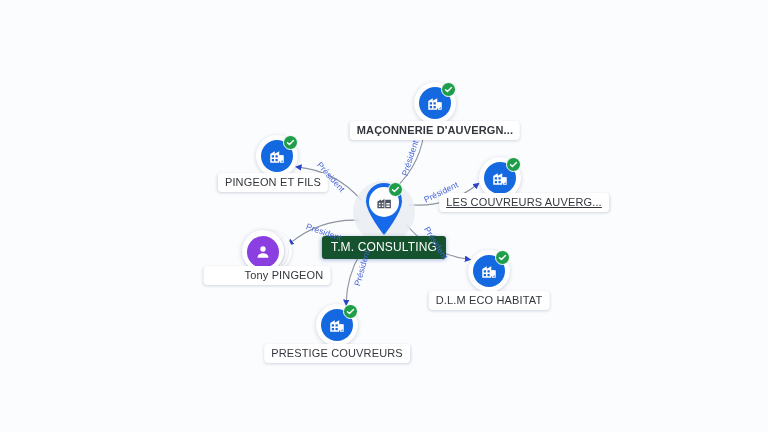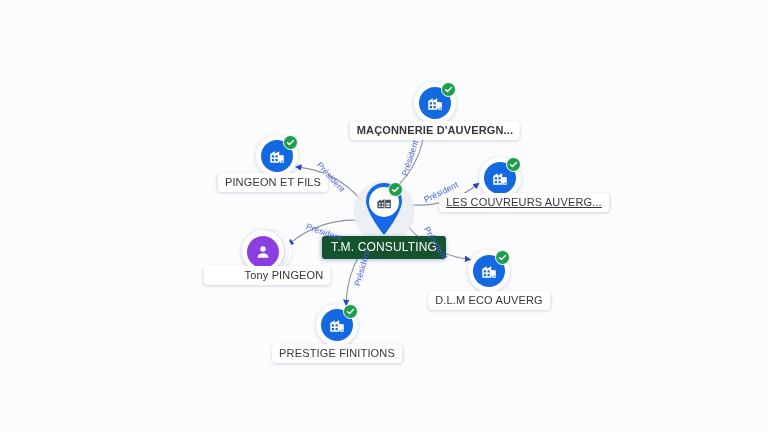--- a/index.html
+++ b/index.html
@@ -311,39 +311,39 @@
   </svg>
             </div>
             <div class="badge" style="left: 27px; top: 0px;">
               <svg width="9" height="9" viewBox="0 0 12 12" aria-hidden="true">
     <path d="M2 6.2 L4.6 8.7 L10 3.2" stroke="#ffffff" stroke-width="1.9" fill="none" stroke-linecap="round" stroke-linejoin="round"></path>
   </svg>
             </div>
           </div>
         </div>
       </div>
-      <div class="node-label" style="left: 489px; top: 291px;">D.L.M ECO AUVERG</div>
+      <div class="node-label" style="left: 489px; top: 291px;">D.L.M ECO HABITAT</div>
       <div class="node" style="left: 337px; top: 325px;">
         <div class="node-visual">
           <div class="co-ring">
             <div class="co-disc">
               <svg width="18" height="18" viewBox="0 0 24 24" aria-hidden="true">
     <path fill="#ffffff" d="M3 21V9.2l6-3.4V9l6-3.4V21H3zm2-2h3v-3H5v3zm0-5h3v-3H5v3zm5 5h3v-3h-3v3zm0-5h3v-3h-3v3zm5 5h4v-8h-4v8z"></path>
     <path fill="#ffffff" d="M16 21h5V11h-5v10zm1.2-1.4v-1.8h2.6v1.8h-2.6z"></path>
   </svg>
             </div>
             <div class="badge" style="left: 27px; top: 0px;">
               <svg width="9" height="9" viewBox="0 0 12 12" aria-hidden="true">
     <path d="M2 6.2 L4.6 8.7 L10 3.2" stroke="#ffffff" stroke-width="1.9" fill="none" stroke-linecap="round" stroke-linejoin="round"></path>
   </svg>
             </div>
           </div>
         </div>
       </div>
-      <div class="node-label" style="left: 337px; top: 344px;">PRESTIGE FINITIONS</div>
+      <div class="node-label" style="left: 337px; top: 344px;">PRESTIGE COUVREURS</div>
     </div>
   <div id="edge-label-layer">
       <div class="edge-label" style="left: 410px; top: 158px; transform: translate(-50%, -50%) rotate(-72deg);">Président</div>
       <div class="edge-label" style="left: 331px; top: 177px; transform: translate(-50%, -50%) rotate(48deg);">Président</div>
       <div class="edge-label" style="left: 441px; top: 192px; transform: translate(-50%, -50%) rotate(-26deg);">Président</div>
       <div class="edge-label" style="left: 324px; top: 232px; transform: translate(-50%, -50%) rotate(19deg);">Président</div>
       <div class="edge-label" style="left: 436px; top: 243px; transform: translate(-50%, -50%) rotate(58deg);">Président</div>
       <div class="edge-label" style="left: 362px; top: 268px; transform: translate(-50%, -50%) rotate(-74deg);">Président</div>
     </div>
 

